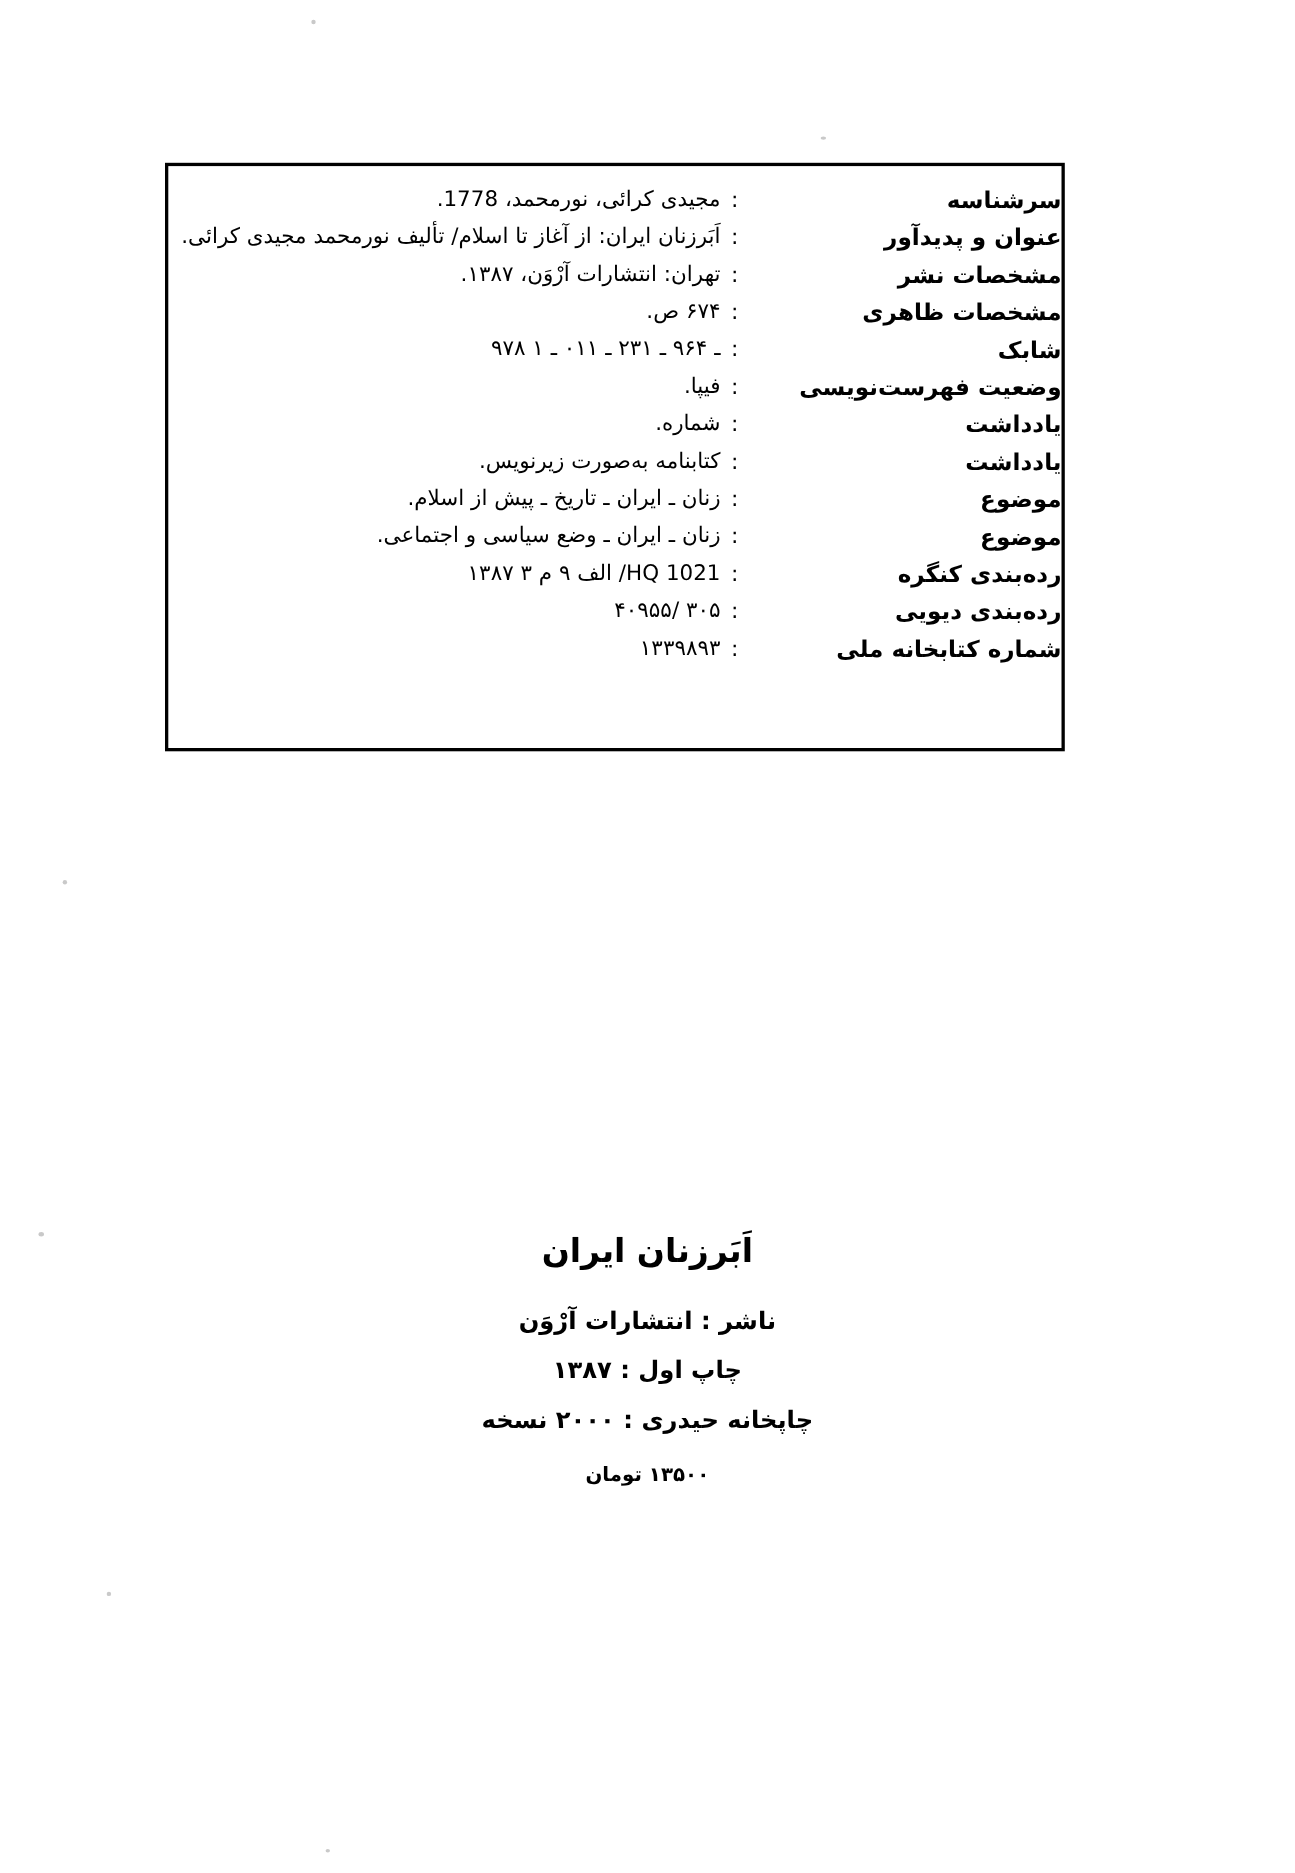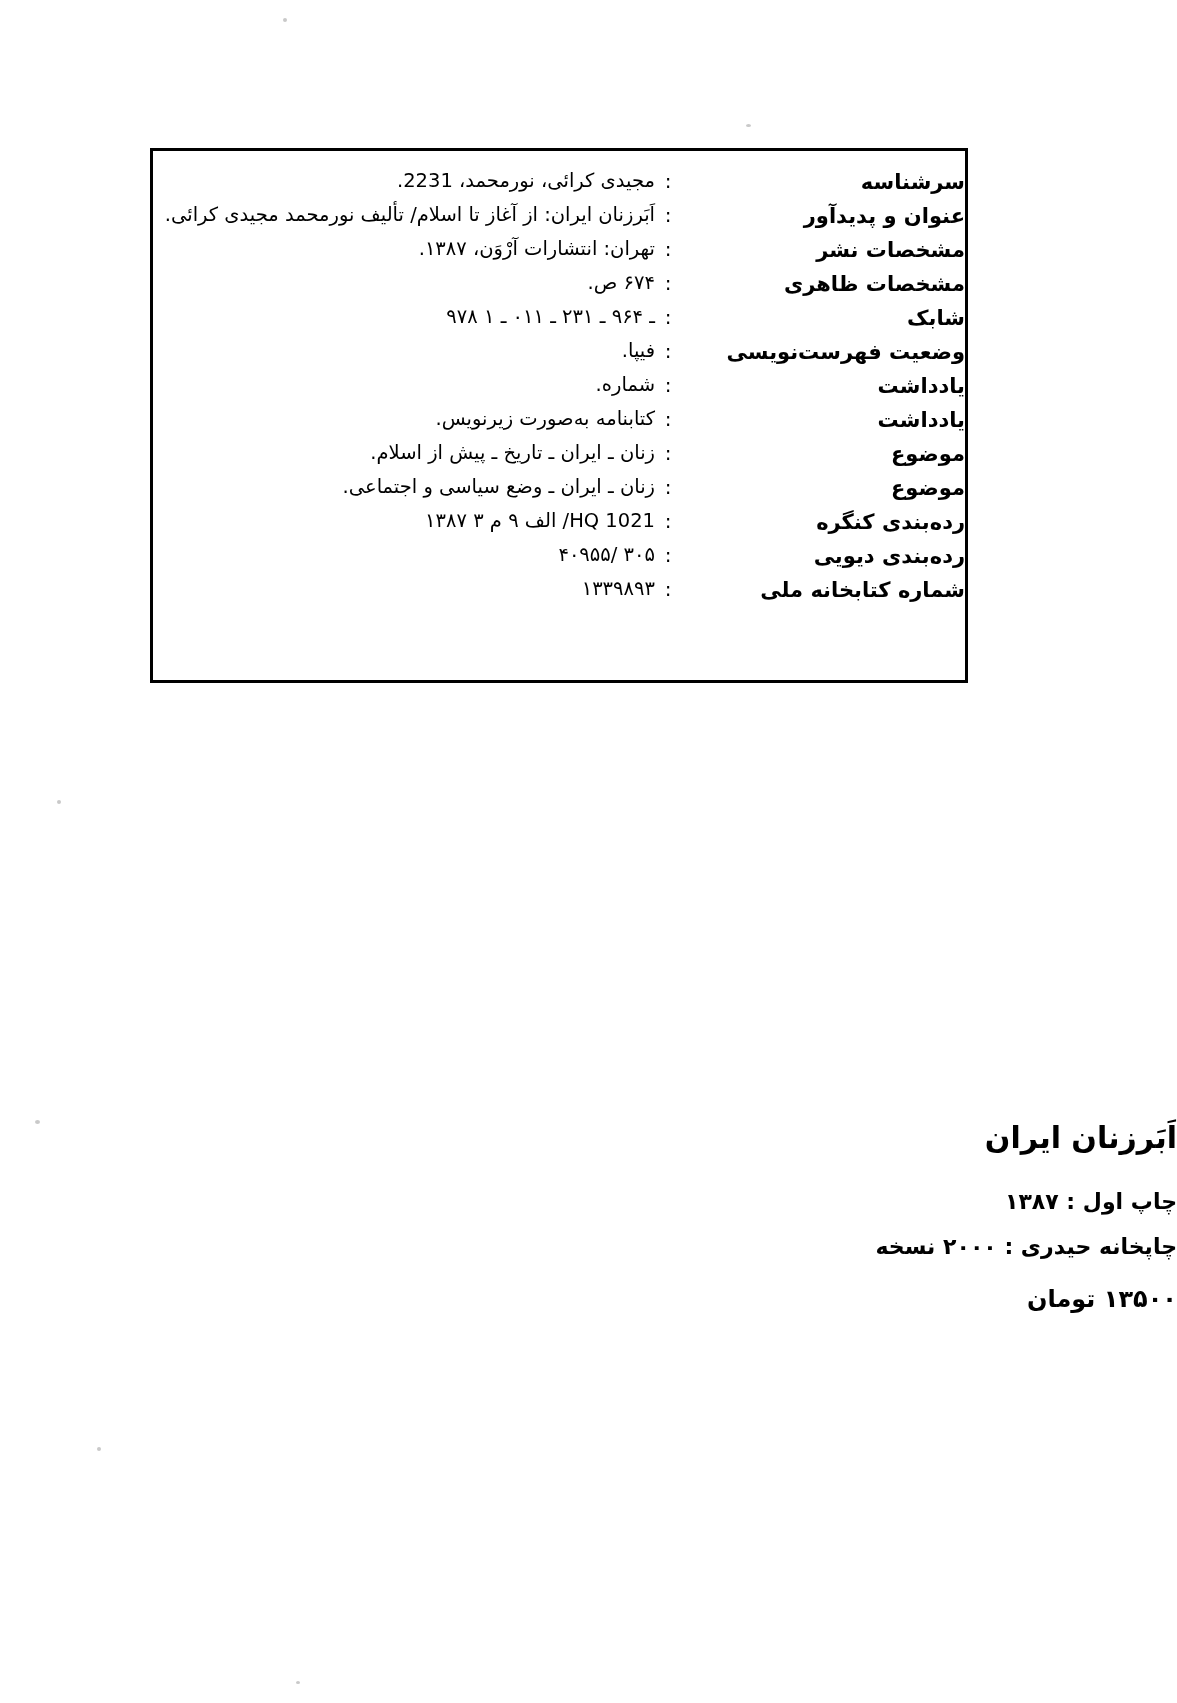--- a/index.html
+++ b/index.html
@@ -63,36 +63,36 @@
     unicode-bidi: isolate;
     display: inline-block;
   }
 
   
   .colophon {
     position: absolute;
     top: 1120px;
     left: 0;
     width: 100%;
-    text-align: right;
+    text-align: center;
     direction: rtl;
   }
   .colophon .book-title {
     font-size: 30px;
     font-weight: bold;
     letter-spacing: 0px;
     margin-bottom: 34px;
   }
   .colophon .line {
     font-size: 22px;
     font-weight: bold;
     margin-bottom: 20px;
   }
   .colophon .price {
-    font-size: 24px;
+    font-size: 18px;
     font-weight: bold;
     margin-top: 26px;
   }
 
   
   .speck {
     position: absolute;
     background: #c9c9c9;
     border-radius: 50%;
   }
@@ -107,21 +107,21 @@
 <div class="speck" style="top:1447px; left:97px; width:4px; height:4px;"></div>
 <div class="speck" style="top:1681px; left:296px; width:4px; height:3px;"></div>
 
 <div class="cip-box">
   <table class="cip-table">
     <tbody>
 
       <tr>
         <td class="cip-label">سرشناسه</td>
         <td class="cip-colon">:</td>
-        <td class="cip-value"><span class="value-inner">مجیدی کرائی، نورمحمد، 2231.</span></td>
+        <td class="cip-value"><span class="value-inner">مجیدی کرائی، نورمحمد، 1778.</span></td>
       </tr>
 
       <tr>
         <td class="cip-label">عنوان و پدیدآور</td>
         <td class="cip-colon">:</td>
         <td class="cip-value"><span class="value-inner">اَبَرزنان ایران: از آغاز تا اسلام/ تألیف نورمحمد مجیدی کرائی.</span></td>
       </tr>
 
       <tr>
         <td class="cip-label">مشخصات نشر</td>
@@ -188,16 +188,17 @@
         <td class="cip-colon">:</td>
         <td class="cip-value"><span class="value-inner">۱۳۳۹۸۹۳</span></td>
       </tr>
 
     </tbody>
   </table>
 </div>
 
 <div class="colophon">
   <div class="book-title">اَبَرزنان ایران</div>
+  <div class="line">ناشر : انتشارات آرْوَن</div>
   <div class="line">چاپ اول : ۱۳۸۷</div>
   <div class="line">چاپخانه حیدری : ۲۰۰۰ نسخه</div>
   <div class="price">۱۳۵۰۰ تومان</div>
 </div>
 
 </body></html>

